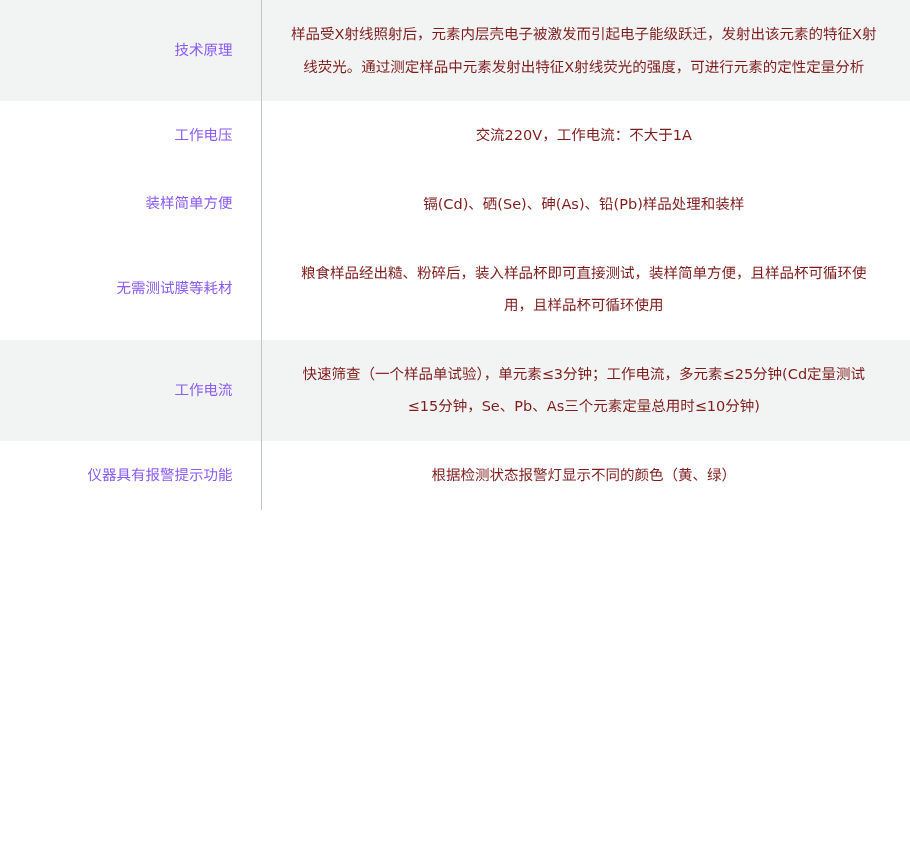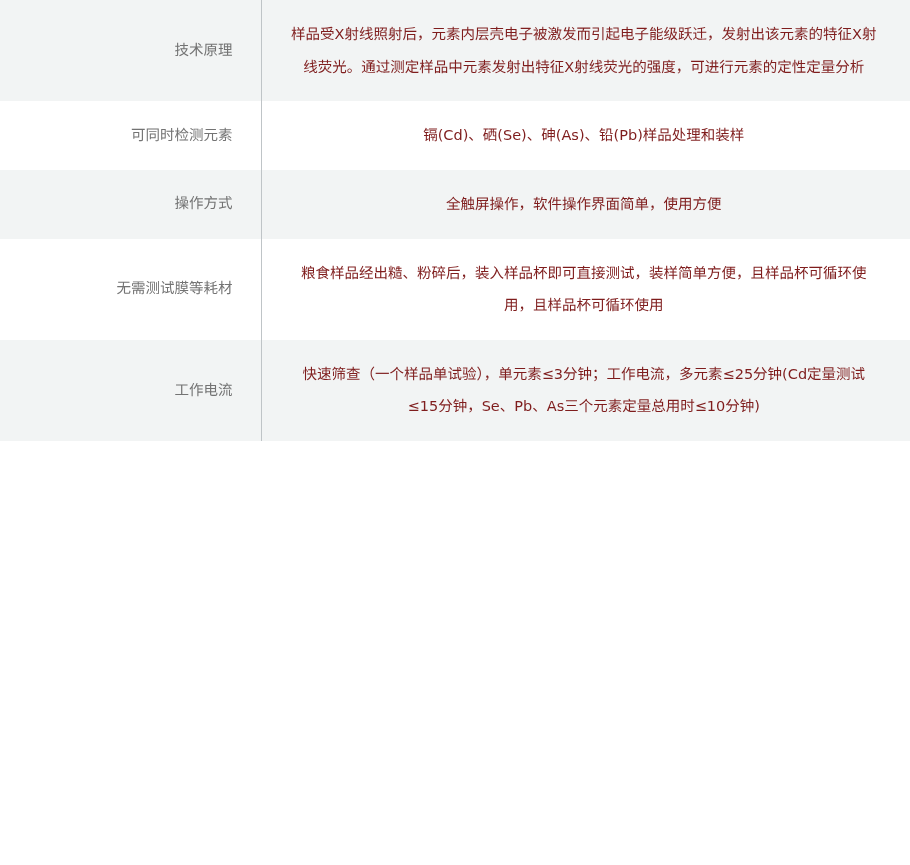--- a/index.html
+++ b/index.html
@@ -23,21 +23,21 @@
     vertical-align: middle;
   }
   .spec-row.alt .cell-label,
   .spec-row.alt .cell-value {
     background: #f2f4f4;
   }
   .cell-label {
     width: 261px;
     text-align: right;
     padding: 18px 28px 18px 14px;
-    color: #737373;
+    color: #8b5cf6;
     font-size: 14.5px;
     line-height: 1.9;
     box-sizing: border-box;
     border-right: 1px solid #bfc4c7;
     background: #ffffff;
     white-space: nowrap;
   }
   .cell-value {
     padding: 18px 30px 18px 26px;
     color: #7f1d1d;
@@ -56,37 +56,43 @@
 
 <table class="spec-table">
   <tbody>
       <tr class="spec-row alt">
         <td class="cell-label">技术原理</td>
         <td class="cell-value">
           <p>样品受X射线照射后，元素内层壳电子被激发而引起电子能级跃迁，发射出该元素的特征X射线荧光。通过测定样品中元素发射出特征X射线荧光的强度，可进行元素的定性定量分析</p>
         </td>
       </tr>
       <tr class="spec-row">
-        <td class="cell-label">可同时检测元素</td>
+        <td class="cell-label">工作电压</td>
+        <td class="cell-value">
+          <p>交流220V，工作电流：不大于1A</p>
+        </td>
+      </tr>
+      <tr class="spec-row">
+        <td class="cell-label">装样简单方便</td>
         <td class="cell-value">
           <p>镉(Cd)、硒(Se)、砷(As)、铅(Pb)样品处理和装样</p>
-        </td>
-      </tr>
-      <tr class="spec-row alt">
-        <td class="cell-label">操作方式</td>
-        <td class="cell-value">
-          <p>全触屏操作，软件操作界面简单，使用方便</p>
         </td>
       </tr>
       <tr class="spec-row">
         <td class="cell-label">无需测试膜等耗材</td>
         <td class="cell-value">
           <p>粮食样品经出糙、粉碎后，装入样品杯即可直接测试，装样简单方便，且样品杯可循环使用，且样品杯可循环使用</p>
         </td>
       </tr>
       <tr class="spec-row alt">
         <td class="cell-label">工作电流</td>
         <td class="cell-value">
           <p>快速筛查（一个样品单试验），单元素≤3分钟；工作电流，多元素≤25分钟(Cd定量测试≤15分钟，Se、Pb、As三个元素定量总用时≤10分钟)</p>
         </td>
       </tr>
+      <tr class="spec-row">
+        <td class="cell-label">仪器具有报警提示功能</td>
+        <td class="cell-value">
+          <p>根据检测状态报警灯显示不同的颜色（黄、绿）</p>
+        </td>
+      </tr>
     </tbody>
 </table>
 
 </body></html>

